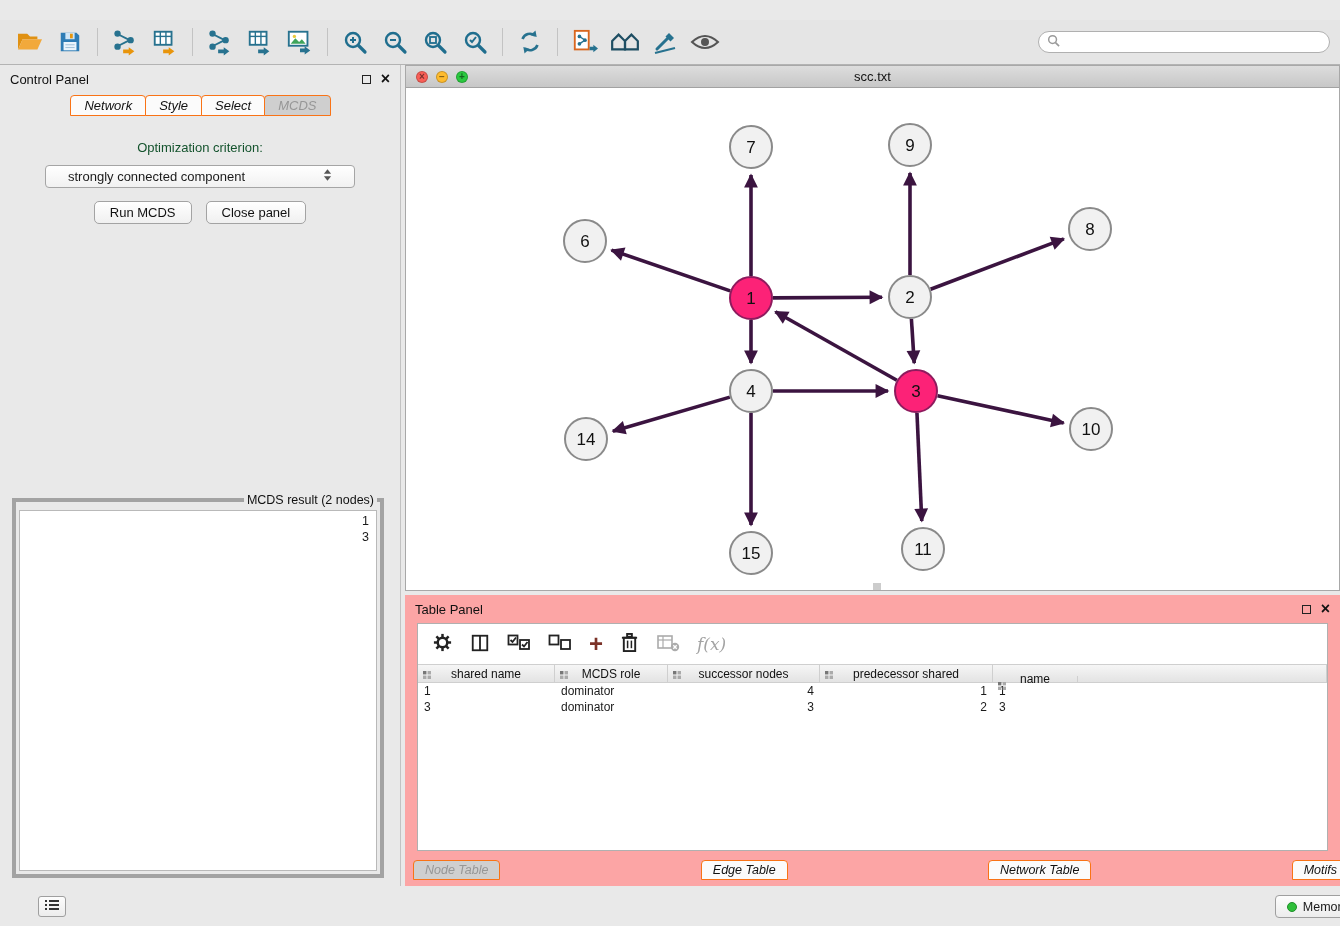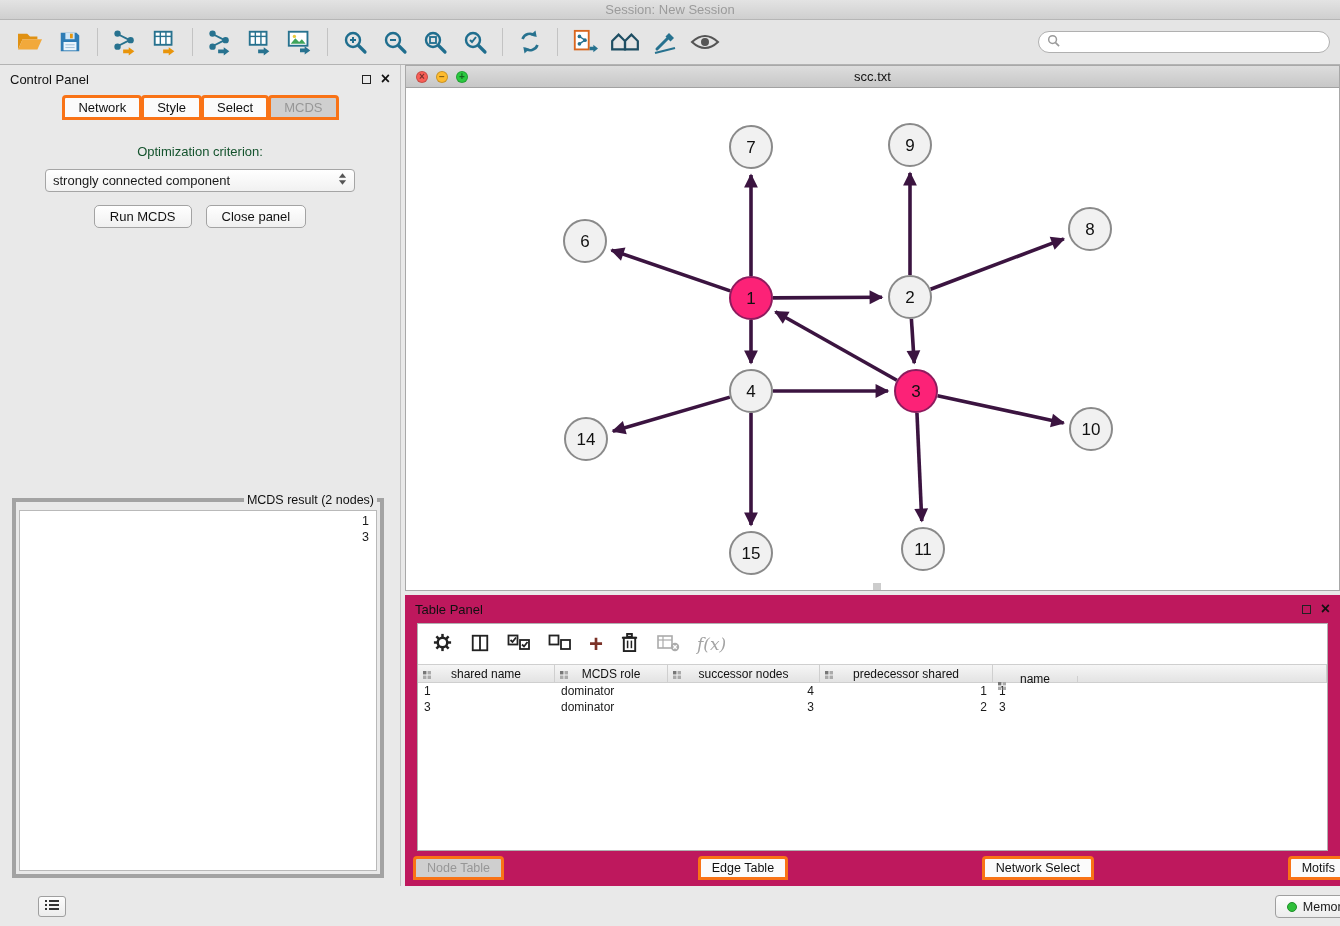--- a/index.html
+++ b/index.html
@@ -25,27 +25,27 @@
 
   
   .control-panel { position:absolute; left:0; top:65px; width:401px; height:821px;
     background:#e9e9e9; border-right:1px solid #c2c2c2; }
   .panel-header { height:28px; display:flex; align-items:center; padding:0 10px; }
   .panel-header .ph-title { font-size:13px; color:#111; }
   .ph-icons { margin-left:auto; display:flex; align-items:center; gap:10px; }
   .float-ico { width:9px; height:9px; border:1.5px solid #222; display:inline-block; }
   .close-ico { font-size:16px; font-weight:bold; color:#111; line-height:10px; }
   .cp-tabs { display:flex; justify-content:center; margin-top:2px; }
-  .tab { border:3px solid #f97316; background:#fbfbfb; padding:2px 13px; border-radius:4px 4px 0 0;
-    margin-right:-1px; font-size:13px; color:#111; white-space:nowrap; }
+  .tab { border:1px solid #f97316; background:#fbfbfb; padding:2px 13px; border-radius:4px 4px 0 0;
+    margin-right:-1px; font-size:13px; color:#111; white-space:nowrap;font-style:italic; }
   .tab.active { background:#cfcfcf; color:#979797; }
   .cp-content { padding-top:24px; text-align:center; }
   .opt-label { font-size:13px; color:#14532d; }
   .combo { width:310px; height:23px; margin:10px auto 0; background:linear-gradient(#ffffff,#f1f1f1);
-    border:1px solid #a5a5a5; border-radius:4px; display:flex; align-items:center; padding:0 7px; }
+    border:1px solid #a5a5a5; border-radius:4px; display:flex; align-items:center; padding:0 22px; }
   .combo .combo-val { font-size:13px; }
   .combo .combo-arrows { margin-left:auto; }
   .btn-row { margin-top:13px; display:flex; justify-content:center; gap:14px; }
   .btn { border:1px solid #a3a3a3; background:linear-gradient(#ffffff,#f0f0f0); border-radius:5px;
     padding:3px 15px; font-size:13px; color:#111; }
   fieldset.result-box { position:absolute; left:12px; right:16px; top:428px; bottom:8px;
     border:4px solid #a3a3a3; padding:3px;text-align:right; }
   fieldset.result-box legend { font-size:12.5px; padding:0 3px; color:#111; }
   .result-area { width:100%; height:100%; background:#fff; border:1px solid #b9b9b9;
     font-size:12.5px; line-height:16px; padding:2px 7px; white-space:pre; overflow:auto; }
@@ -60,21 +60,21 @@
     font-size:10px; line-height:10px; text-align:center; color:rgba(0,0,0,0.5); font-weight:bold; }
   .light.red { background:#f95f57; }
   .light.yellow { background:#febb2e; }
   .light.green { background:#2ac93f; }
   .nw-canvas { position:relative; width:933px; height:502px; background:#fff; }
   .nw-canvas svg { position:absolute; left:0; top:0; }
   .nw-canvas svg text { font-family:"Liberation Sans",sans-serif; }
   .resize-nub { position:absolute; left:50%; bottom:0; width:8px; height:7px; background:#cccccc; }
 
   
-  .table-panel { position:absolute; left:405px; top:595px; width:935px; height:291px; background:#be185d; }
+  .table-panel { position:absolute; left:405px; top:595px; width:935px; height:291px; background:#fca5a5; }
   .tp-container { position:absolute; left:12px; right:12px; top:28px; height:228px;
     background:#fff; border:1px solid #b0b0b0; overflow:hidden; }
   .tp-toolbar { height:40px; display:flex; align-items:center; padding-left:14px; gap:17px; }
   .tp-toolbar .ticon { display:flex; align-items:center; justify-content:center; }
   .plus-label { font-size:24px; font-weight:bold; color:#7b3228; line-height:20px; }
   .fx { font-family:"DejaVu Serif",serif; font-style:italic; font-size:17px; color:#a3a3a3; }
   .thead { display:flex; height:19px; background:linear-gradient(#f6f6f6,#e3e3e3);
     border-top:1px solid #cfcfcf; border-bottom:1px solid #cfcfcf; }
   .th { position:relative; display:flex; align-items:center; justify-content:center;
     border-right:1px solid #cfcfcf; font-size:12px; color:#111; }
@@ -92,23 +92,20 @@
   .memory-btn { position:absolute; right:8px; top:9px; height:23px;
     border:1px solid #9f9f9f; border-radius:4px; background:linear-gradient(#fdfdfd,#ececec);
     display:flex; align-items:center; gap:6px; padding:0 11px; font-size:12.5px; }
   .mem-dot { width:10px; height:10px; border-radius:50%; background:#2fbf3a; border:1px solid #1f8f2a; }
 </style>
 </head>
 <body>
 
 <div id="app">
 
-  <div class="titlebar">
-    <span>Session: New Session</span>
-  </div>
 
   <div class="toolbar">
     <div class="tb-btn">
       <span>
         <svg width="28" height="24" viewBox="0 0 30 26">
             <path d="M2 4h10l3 3h8v3H7L2 21z" fill="#e09112"></path>
             <path d="M7 10h21l-5 11H2z" fill="#f2a93b"></path>
           </svg>
       </span>
     </div>
@@ -543,21 +540,21 @@
             <div class="td" style="width: 113px; text-align: left;">dominator</div>
             <div class="td" style="width: 152px; text-align: right;">3</div>
             <div class="td" style="width: 173px; text-align: right;">2</div>
             <div class="td" style="width: 85px; text-align: left;">3</div>
           </div>
         </div>
     </div>
     <div class="tp-tabs" id="table-tabs">
         <div class="tab active">Node Table</div>
         <div class="tab">Edge Table</div>
-        <div class="tab">Network Select</div>
+        <div class="tab">Network Table</div>
         <div class="tab">Motifs</div>
       </div>
   </div>
 
   <div class="statusbar">
     <div class="menu-btn">
       <span>
         <svg width="16" height="14" viewBox="0 0 16 14">
             <rect x="1" y="2" width="2" height="2" fill="#333"></rect>
             <rect x="5" y="2" width="10" height="2" fill="#333"></rect>

